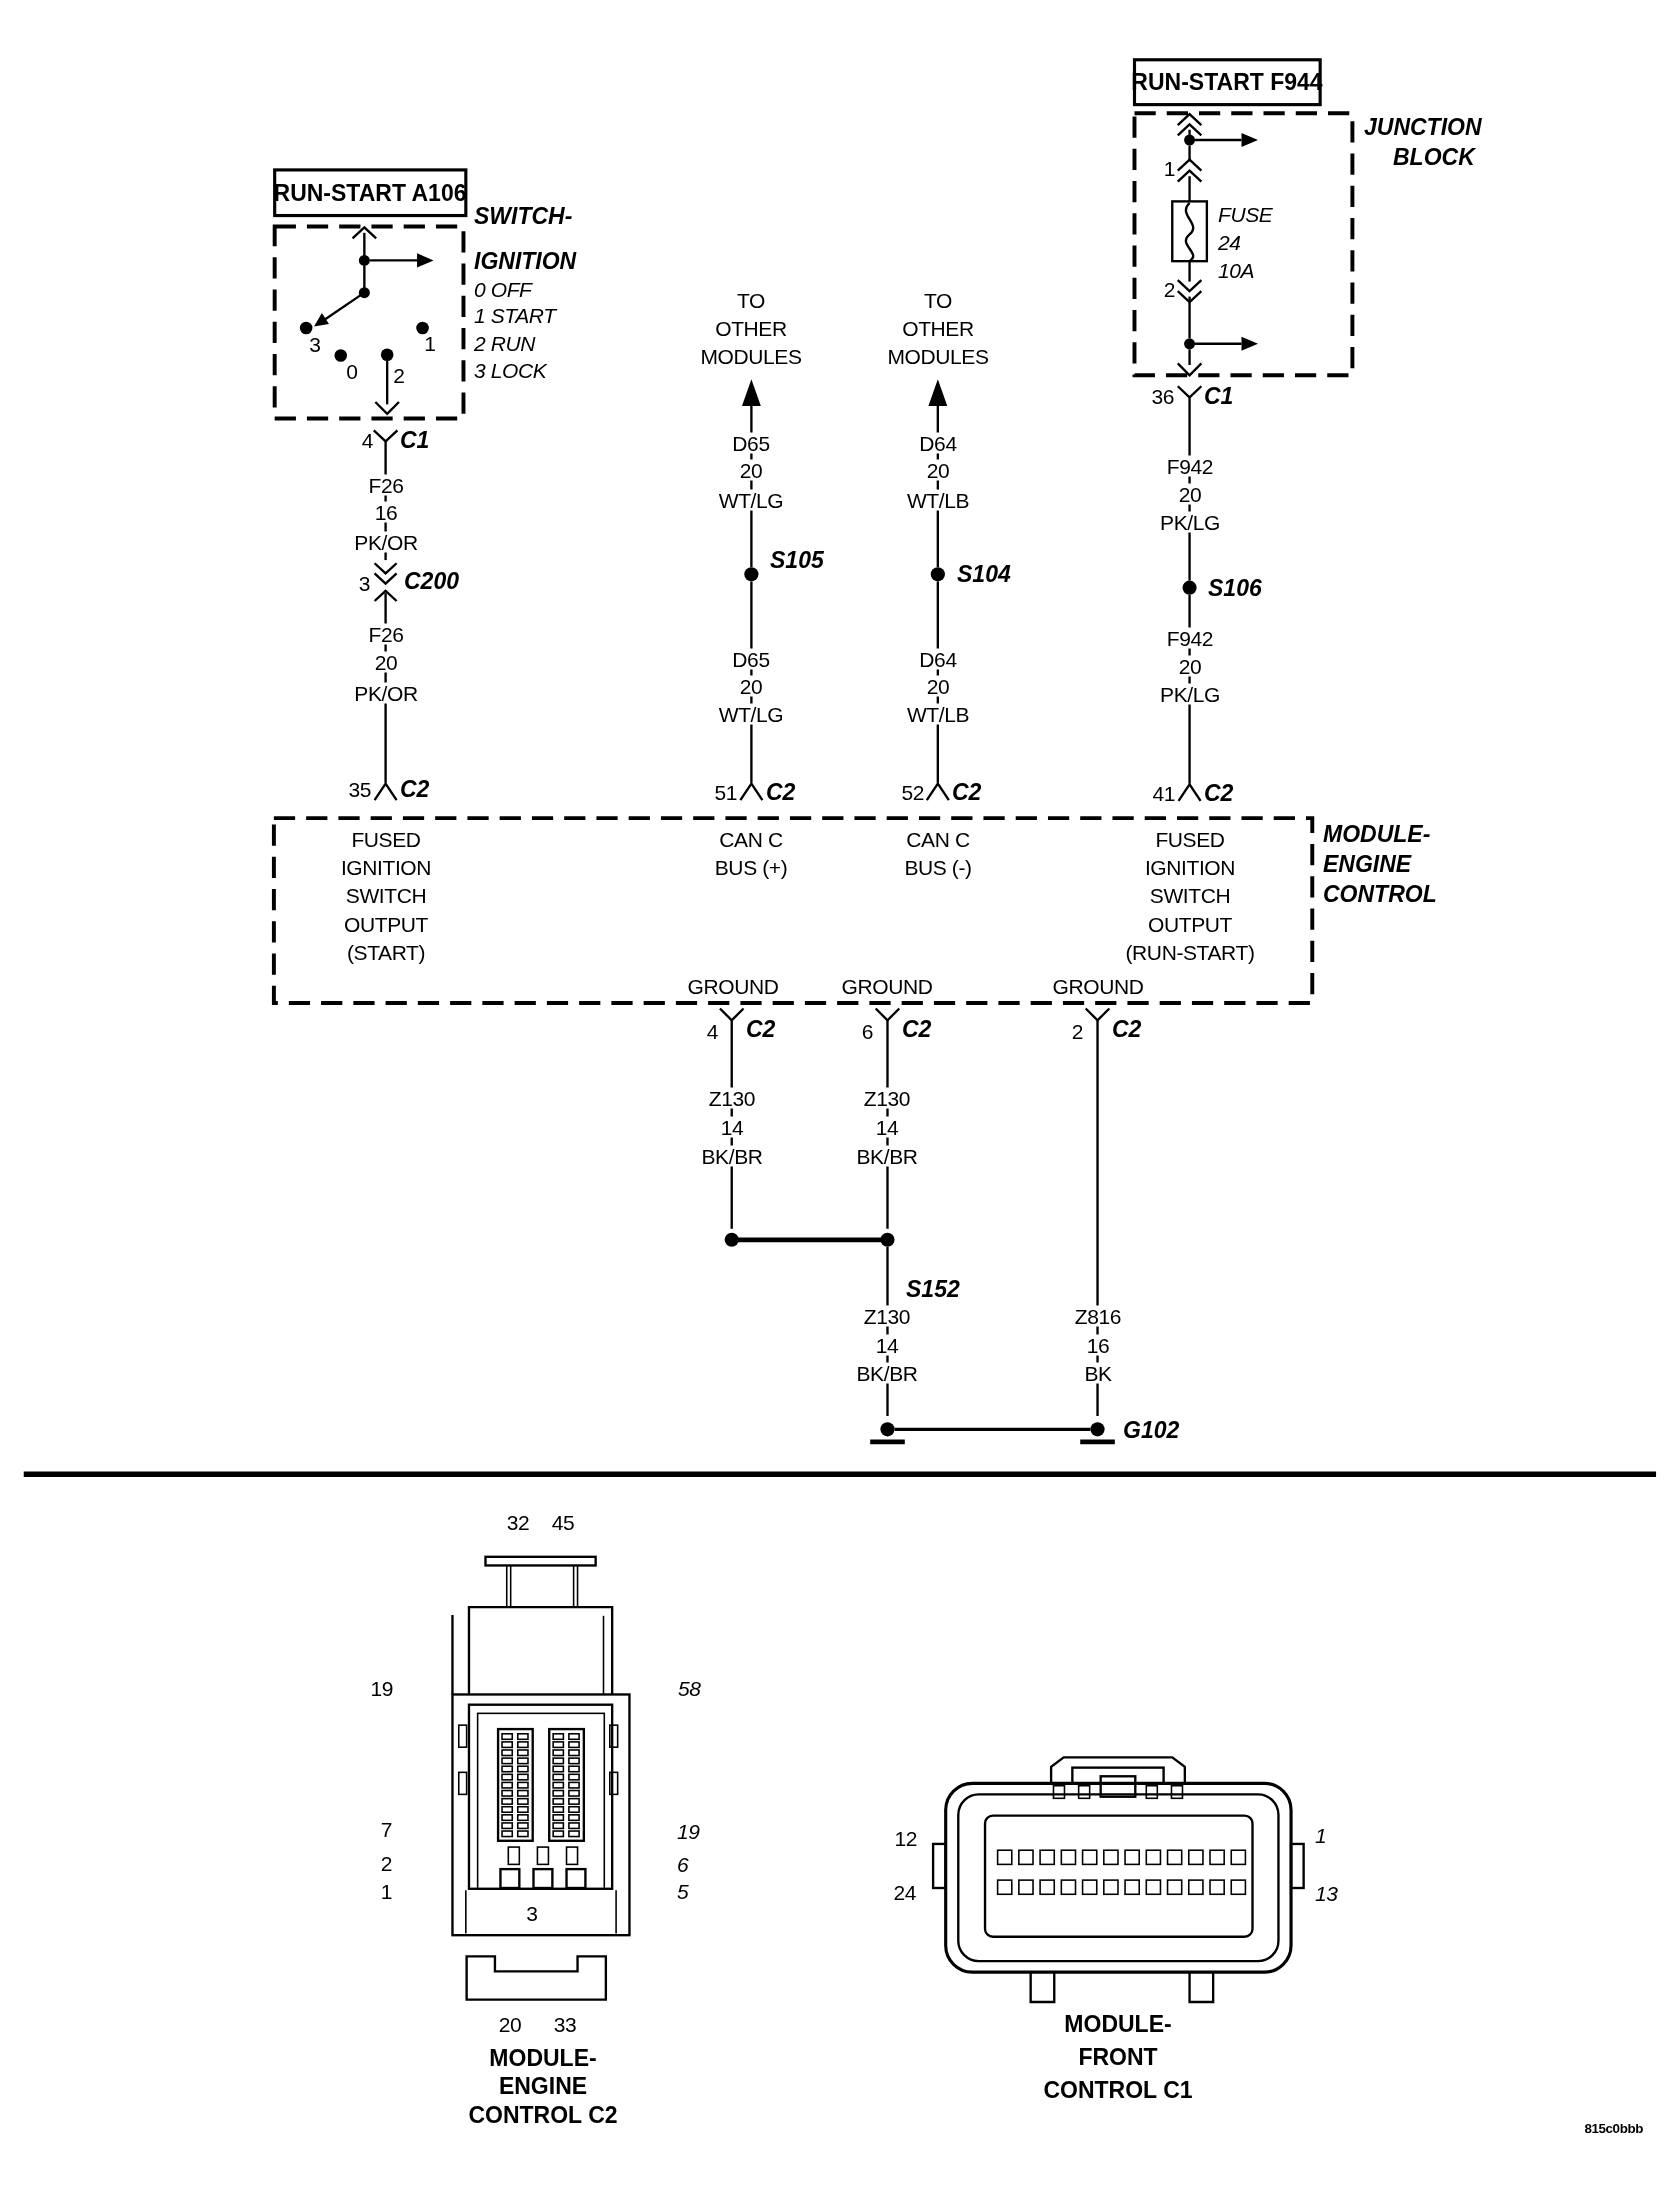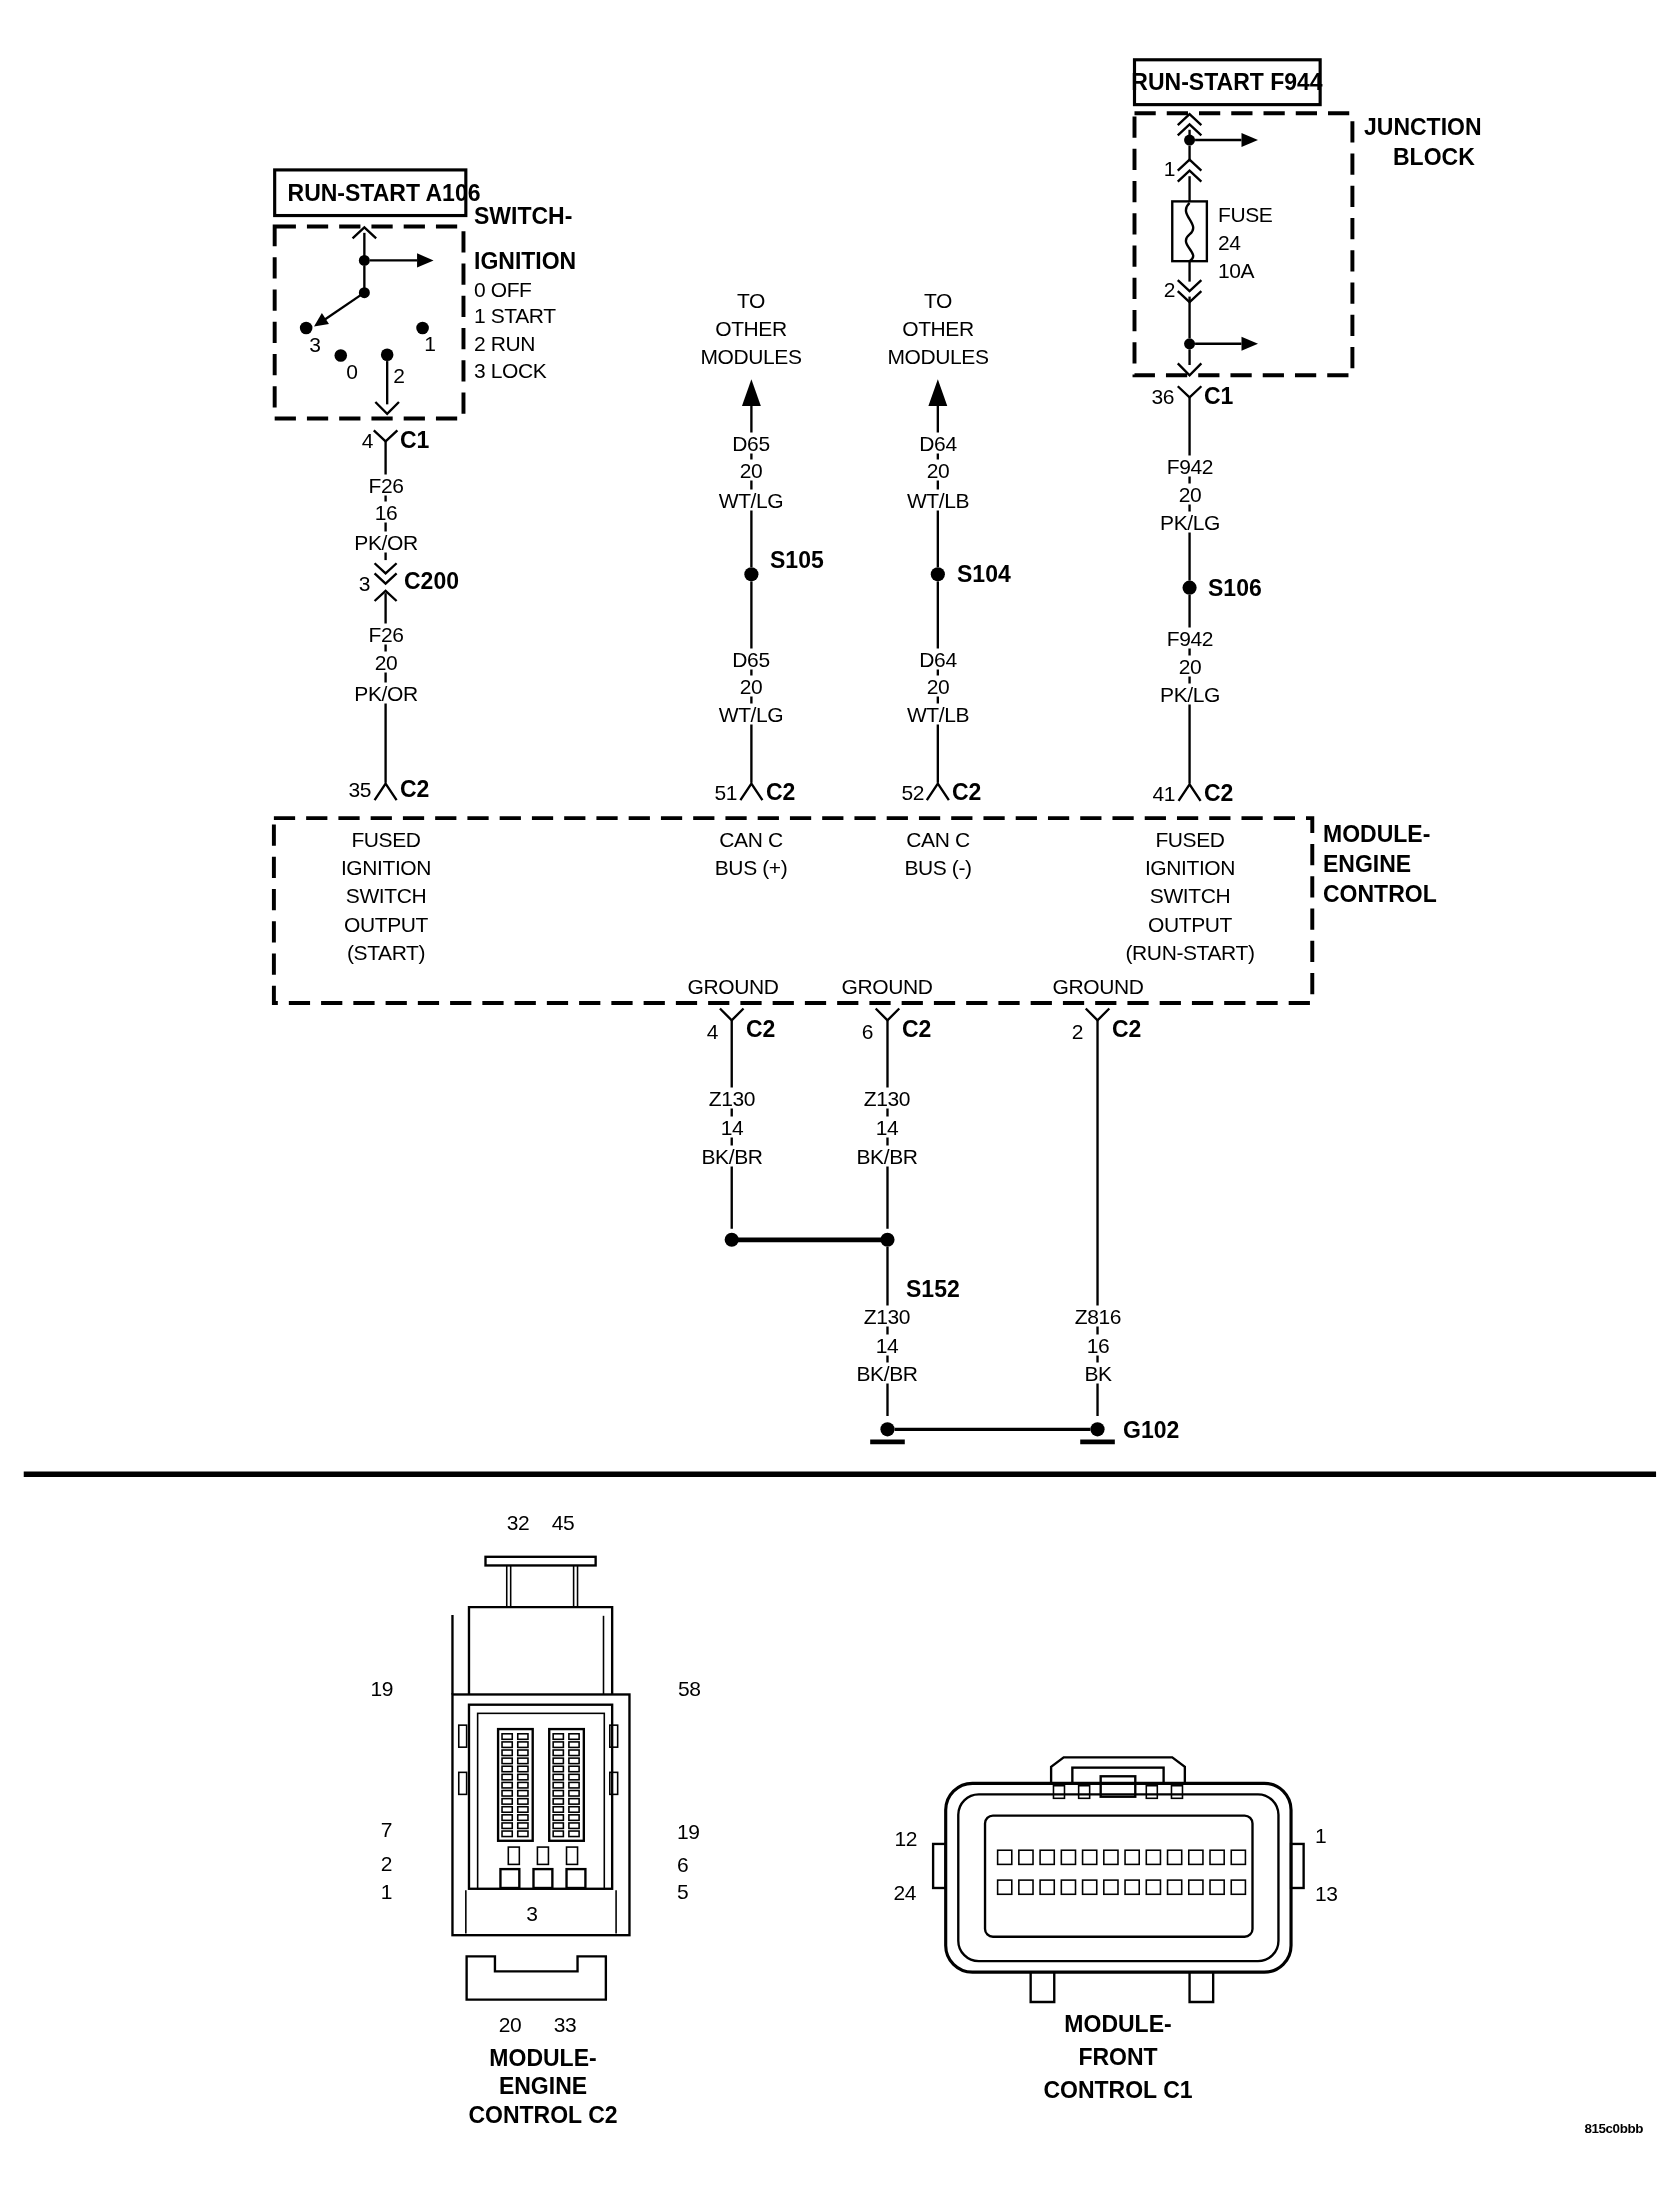--- a/index.html
+++ b/index.html
@@ -1,21 +1,21 @@
 <!DOCTYPE html>
 <html style="font-size:12.6px"><head>
 <meta charset="utf-8">
 <style>
   html,body{margin:0;padding:0;background:#fff;}
   #page{position:relative;width:1679px;height:2194px;background:#ffffff;
         font-family:"Liberation Sans",sans-serif;color:#000;}
   #art{position:absolute;left:0;top:0;width:1679px;height:2194px;}
   .t{position:absolute;font-size:21px;line-height:1;letter-spacing:-0.4px;
      white-space:nowrap;transform:translate(-50%,-50%);color:#000;}
-  .L{transform:translate(0,-50%);}
+  .L{transform:translate(0,-50%);font-style:italic;}
   .R{transform:translate(-100%,-50%);}
   .b{font-weight:bold;font-size:23px;letter-spacing:0;}
   .w{background:#fff;padding:0 3.9px;}
   .xs{font-size:13.4px;font-weight:bold;}
   svg *{vector-effect:none;}
   .ln{stroke:#000;fill:none;stroke-width:3;}
   .ln4{stroke:#000;fill:none;stroke-width:4;}
   .ln2{stroke:#000;fill:none;stroke-width:2;}
   .thk{stroke:#000;fill:none;stroke-width:6;}
   .fil{fill:#000;stroke:none;}
@@ -253,21 +253,21 @@
           <rect x="1565" y="2352" width="18" height="18"></rect>
           <rect x="1565" y="2390" width="18" height="18"></rect>
         </g>
     <rect class="ln" x="1186" y="2344" width="16" height="56"></rect>
     <rect class="ln" x="1641" y="2344" width="16" height="56"></rect>
     <path class="ln" d="M1310,2507 L1310,2545 L1340,2545 L1340,2507"></path>
     <path class="ln" d="M1512,2507 L1512,2545 L1542,2545 L1542,2507"></path>
   </g>
 </svg>
 
-<div class="t b" style="left:384px;top:193px">RUN-START A106</div>
+<div class="t b" style="left:370px;top:193px">RUN-START A106</div>
 <div class="t b L" style="left:474px;top:216px">SWITCH-</div>
 <div class="t b L" style="left:474px;top:261px">IGNITION</div>
 <div class="t L" style="left:474px;top:289px">0 OFF</div>
 <div class="t L" style="left:474px;top:315px">1 START</div>
 <div class="t L" style="left:474px;top:343px">2 RUN</div>
 <div class="t L" style="left:474px;top:370px">3 LOCK</div>
 <div class="t" style="left:315px;top:344px">3</div>
 <div class="t" style="left:352px;top:371px">0</div>
 <div class="t" style="left:399px;top:375px">2</div>
 <div class="t" style="left:430px;top:343px">1</div>

